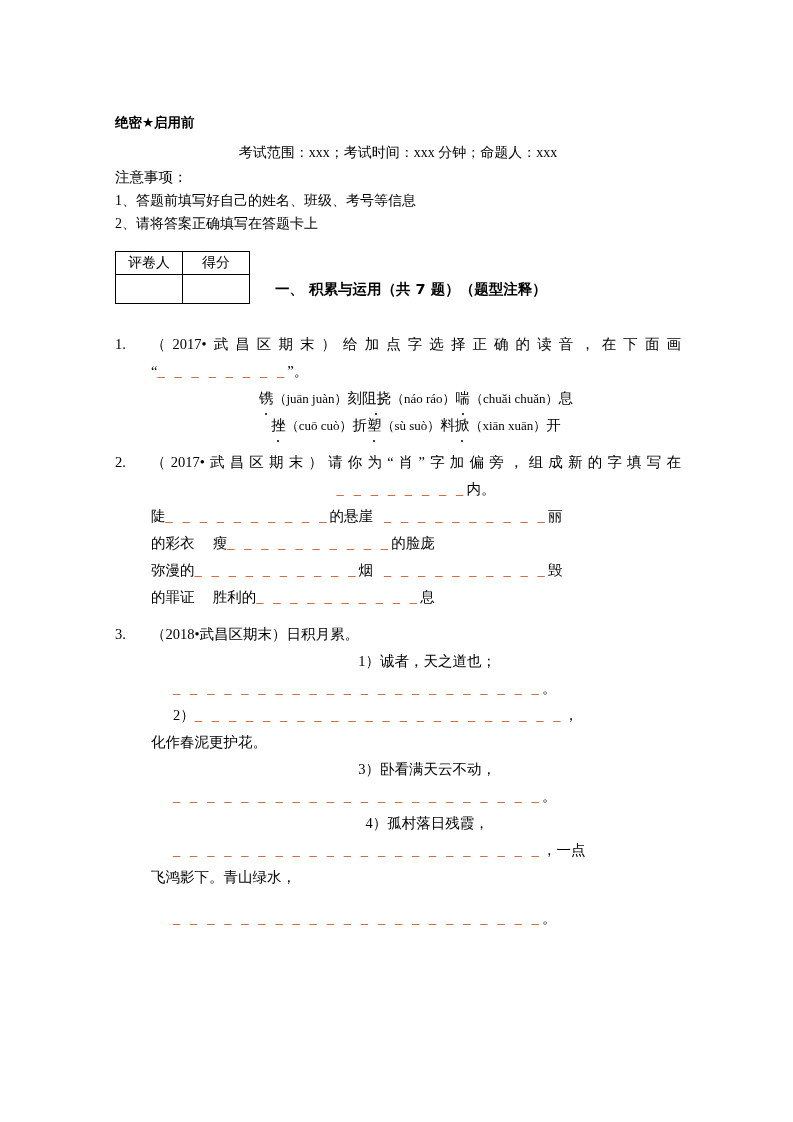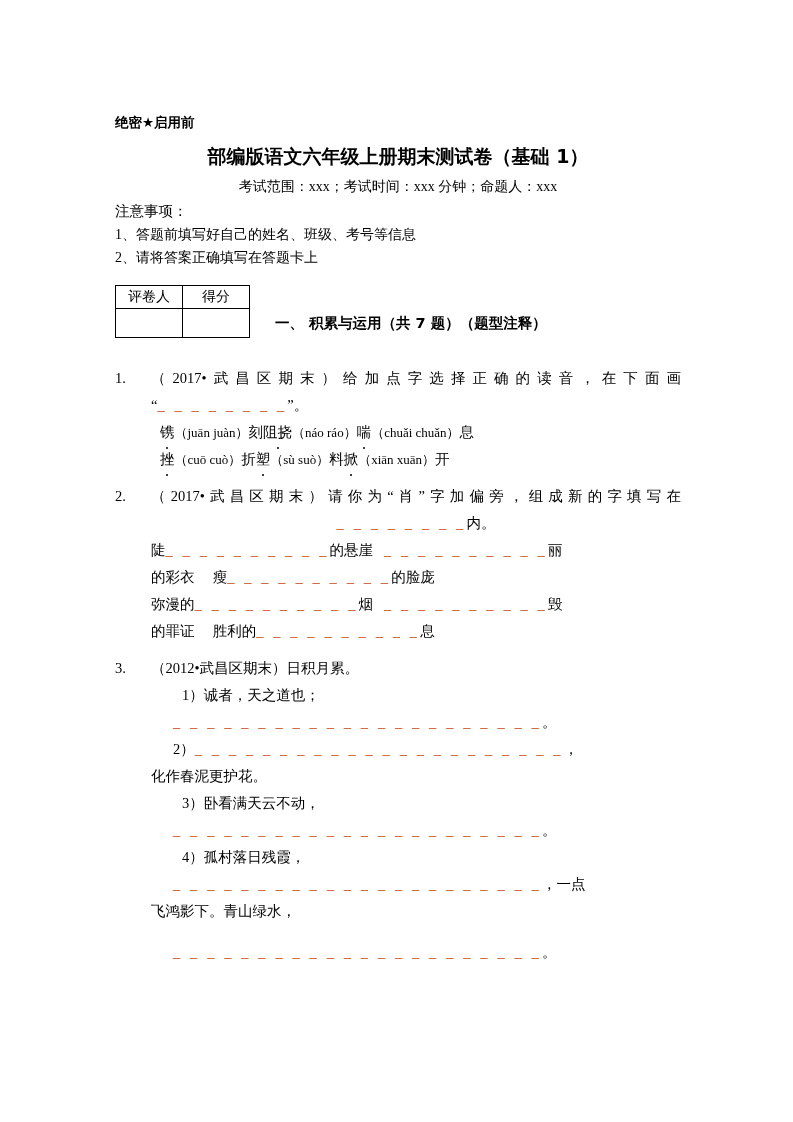--- a/index.html
+++ b/index.html
@@ -119,24 +119,23 @@
     white-space: nowrap;
   }
   
   .justify {
     text-align: justify;
     text-align-last: justify;
     white-space: normal;
   }
   .spread {
     display: flex;
-    justify-content: flex-start;
+    justify-content: center;
     font-size: 14.5px;
     line-height: 27px;
-    margin-left: 9px;
   }
   .spread > span { display: inline-block; }
 
   .indent-sub {
     margin-left: 22px;
   }
 
   
   .dotchar {
     position: relative;
@@ -167,21 +166,20 @@
   }
 </style>
 </head>
 <body>
 
 <div class="page">
   <div class="content">
 
     <div class="secret-line">绝密★启用前</div>
 
-    <div class="doc-title">部编版语文六年级上册期末测试卷（基础 1）</div>
 
     <div class="exam-info">考试范围：xxx；考试时间：xxx 分钟；命题人：xxx</div>
 
     <div class="notice-title">注意事项：</div>
     <div class="notice-item">1、答题前填写好自己的姓名、班级、考号等信息</div>
     <div class="notice-item">2、请将答案正确填写在答题卡上</div>
 
     <div class="section-block">
       <table class="score-table">
         <tbody>
@@ -240,21 +238,21 @@
 
         <div class="qline">
           <span>的罪证</span>&nbsp;&nbsp;&nbsp;&nbsp;&nbsp;<span>胜利的</span><span class="blank">_ _ _ _ _ _ _ _ _ _</span><span>息</span>
         </div>
       </div>
     </div>
 
     <div class="question">
       <div class="qnum">3.</div>
       <div class="qbody">
-        <div class="qline">（2012•武昌区期末）日积月累。</div>
+        <div class="qline">（2018•武昌区期末）日积月累。</div>
 
         <div class="indent-sub">
           <div class="spread">
             <span>1</span>
             <span>）</span>
             <span>诚</span>
             <span>者</span>
             <span>，</span>
             <span>天</span>
             <span>之</span>

